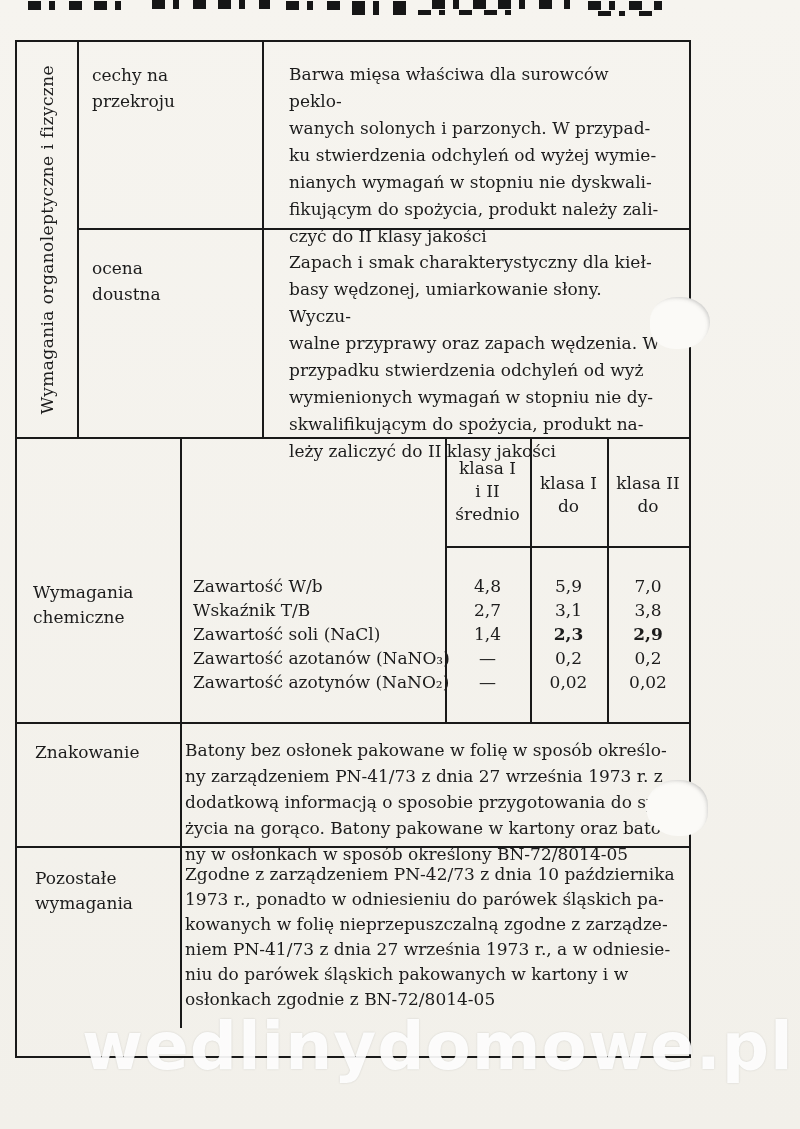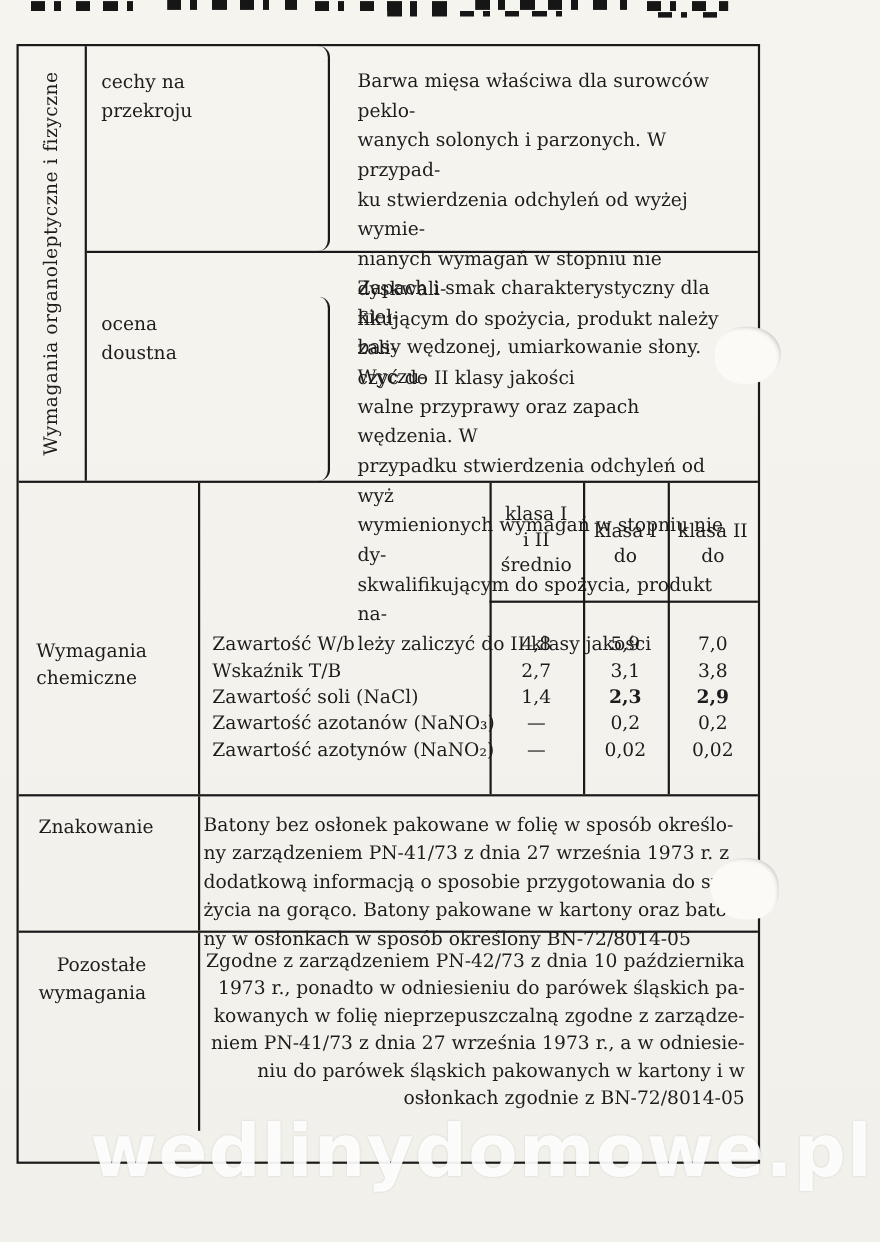--- a/index.html
+++ b/index.html
@@ -15,33 +15,33 @@
   .cut5{left:588px;width:74px;top:1px}
   .cut6{left:352px;width:170px;top:10px;height:5px}
   .cut7{left:598px;width:62px;top:11px;height:5px}
 
   .doc-table{position:absolute;left:15px;top:40px;width:676px;height:1018px;
              border:2px solid #191919;box-sizing:border-box;}
   .sec{position:relative;box-sizing:border-box;}
   .sec-org{height:397px;border-bottom:2px solid #191919;}
   .sec-chem{height:285px;border-bottom:2px solid #191919;}
   .sec-mark{height:124px;border-bottom:2px solid #191919;}
-  .sec-rest{height:180px;text-align:right;}
+  .sec-rest{height:180px;}
 
   
   .org-side{position:absolute;left:0;top:0;bottom:0;width:60px;border-right:2px solid #191919;
             display:flex;align-items:center;justify-content:center;}
   .org-side span{writing-mode:vertical-rl;transform:rotate(180deg);font-size:17px;letter-spacing:.4px;}
   .org-rows{position:absolute;left:62px;right:0;top:0;bottom:0;}
   .org-row{position:absolute;left:0;right:0;display:flex;box-sizing:border-box;}
   .org-rowA{top:0;height:188px;border-bottom:2px solid #191919;}
   .org-rowB{top:188px;bottom:0;}
-  .org-label{width:221px;border-right:2px solid #191919;box-sizing:border-box;
-             padding:20px 8px 0 13px;font-size:17px;line-height:26px;white-space:pre-line;border-radius:10px;}
-  .org-rowB .org-label{padding-top:12px;margin-top:40px;}
+  .org-label{width:185px;border-right:2px solid #191919;box-sizing:border-box;
+             padding:20px 8px 0 13px;font-size:17px;line-height:26px;white-space:pre-line;}
+  .org-rowB .org-label{padding-top:25px;}
   .org-text{flex:1;padding:19px 27px 0 25px;font-size:17px;line-height:27px;
             white-space:pre-line;text-align:left;}
 
   
   .vline{position:absolute;top:0;bottom:0;width:0;border-left:2px solid #191919;}
   .vl-main{left:163px;}
   .vl-c1{left:428px;}
   .vl-c2{left:513px;}
   .vl-c3{left:590px;}
   .chem-head-underline{position:absolute;left:428px;right:0;top:107px;border-top:2px solid #191919;}

